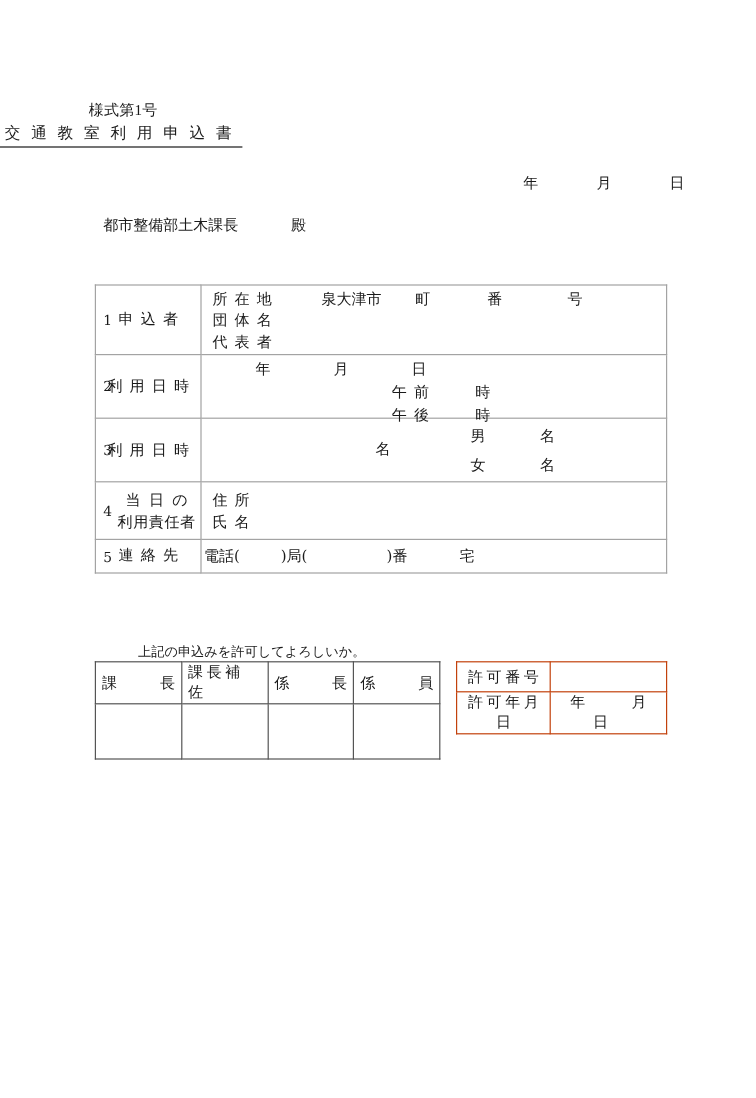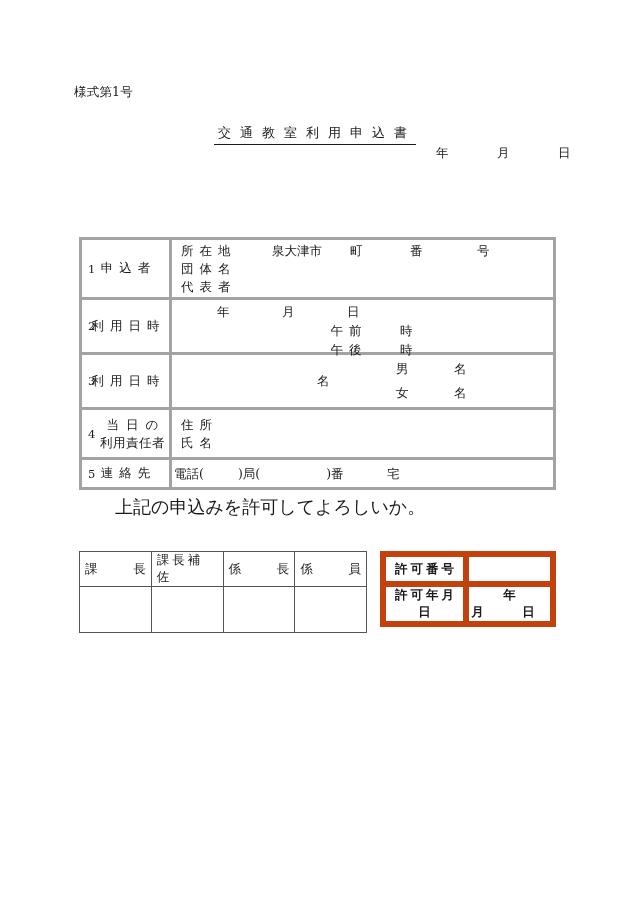--- a/index.html
+++ b/index.html
@@ -22,26 +22,27 @@
 
   
   .abs { position: absolute; white-space: nowrap; }
 
   
   #form-number {
     left: 74px;
     top: 84px;
     font-size: 12.5px;
     letter-spacing: 0.2px;
+    font-family: Liberation Serif, serif;
   }
   #form-title {
     left: 0;
-    top: 124px;
+    top: 102px;
     width: 630px;
-    text-align: center;
+    text-align: left;
     font-size: 13px;
   }
   #form-title .inner {
     display: inline-block;
     border-bottom: 1px solid #1a1a1a;
     padding-bottom: 2px;
     letter-spacing: 9px;
     padding-left: 4px;
     padding-right: 0px;
   }
@@ -69,21 +70,21 @@
   #main-table {
     position: absolute;
     left: 79px;
     top: 237px;
     width: 477px;
     border-collapse: collapse;
     table-layout: fixed;
     font-size: 12.5px;
   }
   #main-table td {
-    border: 3px solid #a3a3a3;
+    border: 1px solid #a3a3a3;
     padding: 0;
     vertical-align: middle;
   }
   #main-table td.label {
     width: 87px;
     text-align: center;
     position: relative;
   }
   #main-table td.body {
     padding-left: 7px;
@@ -138,22 +139,22 @@
 
   
   .r5-tel  { position: absolute; left: 2px; top: 50%; transform: translateY(-50%); }
   .r5-paren1 { display: inline-block; width: 34px; }
   .r5-paren2 { display: inline-block; width: 66px; }
   .r5-home { position: absolute; left: 215px; top: 50%; transform: translateY(-50%); }
 
   
   #approval-question {
     left: 115px;
-    top: 495px;
-    font-size: 18px;
+    top: 536px;
+    font-size: 11px;
   }
   #approval-table {
     position: absolute;
     left: 79px;
     top: 551px;
     width: 288px;
     border-collapse: collapse;
     table-layout: fixed;
     font-size: 12.5px;
   }
@@ -178,24 +179,23 @@
   #permit-table {
     position: absolute;
     left: 380px;
     top: 551px;
     width: 176px;
     border-collapse: collapse;
     table-layout: fixed;
     font-size: 12.5px;
   }
   #permit-table td {
-    border: 6px solid #c2410c;
+    border: 1px solid #c2410c;
     padding: 0;
     height: 24px;
-    font-weight: bold;
   }
   #permit-table td.plabel {
     width: 74px;
     text-align: center;
     letter-spacing: 3px;
     padding-left: 3px;
   }
   #permit-table td.pvalue {
     text-align: center;
   }
@@ -208,20 +208,21 @@
 <body>
 
 <div class="page">
 
   <div class="abs" id="form-number">様式第1号</div>
 
   <div class="abs" id="form-title"><span class="inner">交通教室利用申込書</span></div>
 
   <div class="abs" id="date-line">年　月　日</div>
 
+  <div class="abs" id="addressee"><span>都市整備部土木課長</span><span class="honorific">殿</span></div>
 
 
   <table id="main-table">
     <tbody>
         <tr>
       <td class="label">
         <span class="lbl-num">1</span>
         <span class="lbl-spread">申込者</span>
       </td>
       <td class="body">

